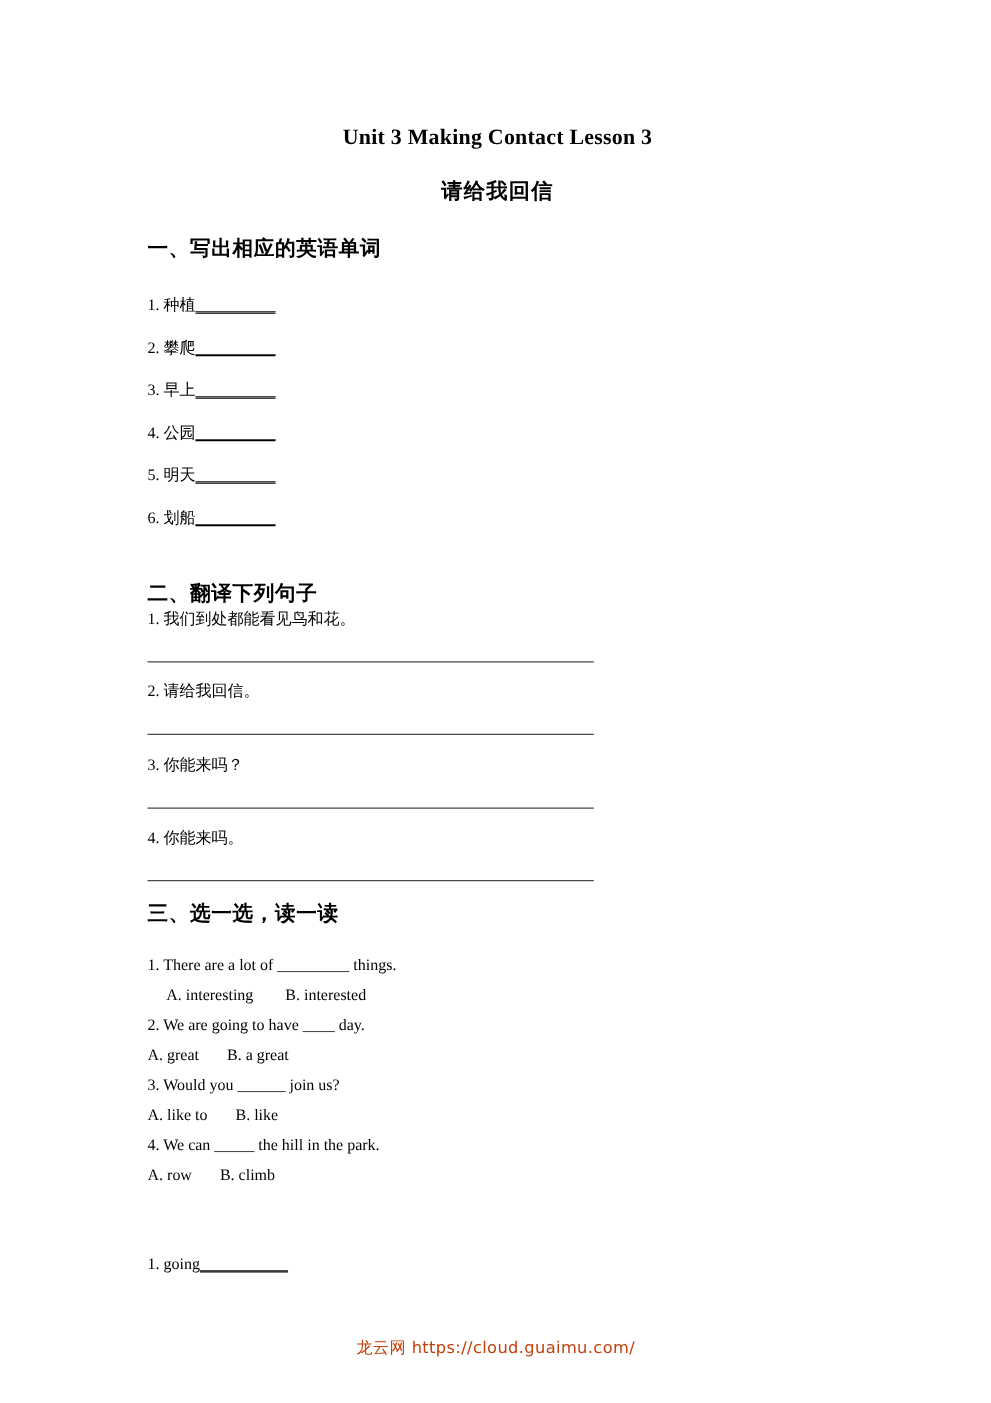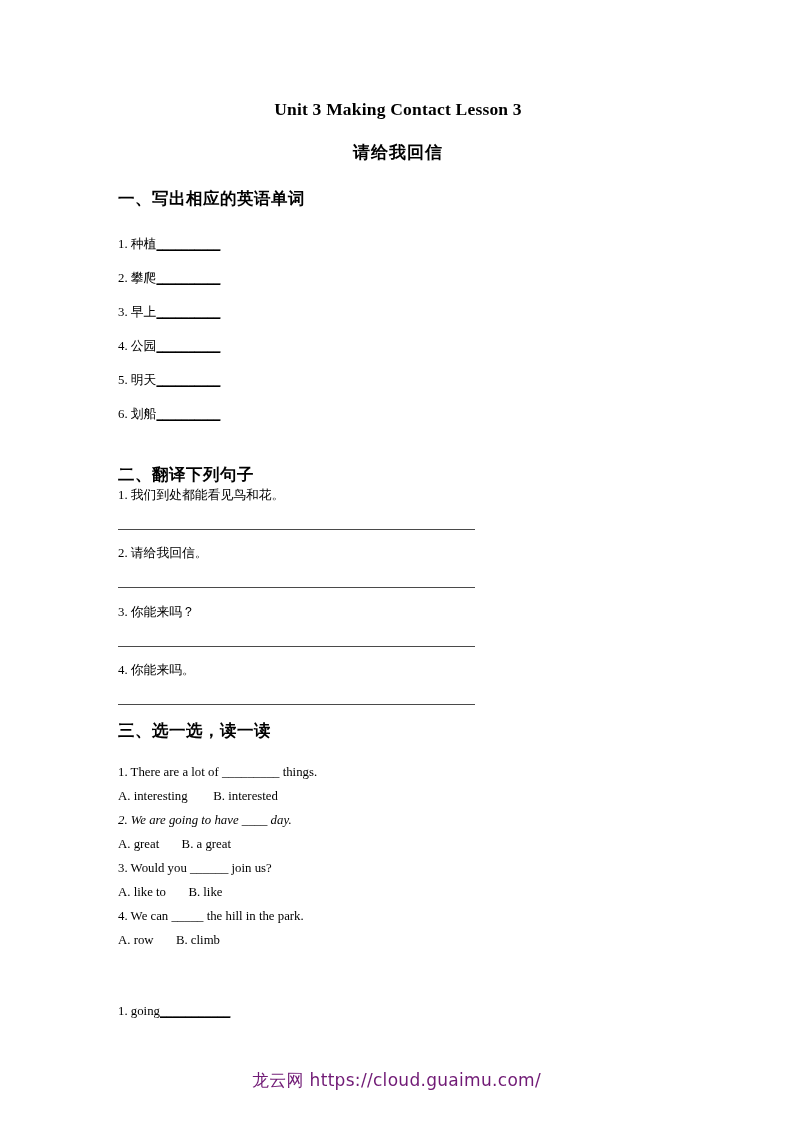--- a/index.html
+++ b/index.html
@@ -92,22 +92,22 @@
   }
 
   
   .footer {
     position: absolute;
     left: 0;
     top: 1069px;
     width: 793px;
     text-align: center;
     font-family: "DejaVu Sans", "Liberation Sans", sans-serif;
-    font-size: 17px;
-    color: #701a75;
+    font-size: 13px;
+    color: #c2410c;
     letter-spacing: 0.3px;
   }
 
   
   .abs { position: absolute; left: 0; }
 </style>
 </head>
 <body>
 
 <div class="page">
@@ -170,25 +170,25 @@
       <hr class="answer-rule">
     </div>
 
     <div class="abs" style="top:720px;">
       <div class="section-heading">三、选一选，读一读</div>
     </div>
 
     <div class="abs" style="top:765px;">
       <div class="item"><span>1.</span><span> </span><span>There are a lot of _________ things.</span></div>
     </div>
-    <div class="abs" style="top:789px;">
+    <div class="abs" style="top:789px;margin-left:15px;">
       <div class="item">A. interesting        B. interested</div>
     </div>
 
-    <div class="abs" style="top:813px;font-style:italic;">
+    <div class="abs" style="top:813px;">
       <div class="item"><span>2.</span><span> </span><span>We are going to have ____ day.</span></div>
     </div>
     <div class="abs" style="top:837px;">
       <div class="item">A. great       B. a great</div>
     </div>
 
     <div class="abs" style="top:861px;">
       <div class="item"><span>3.</span><span> </span><span>Would you ______ join us?</span></div>
     </div>
     <div class="abs" style="top:885px;">

